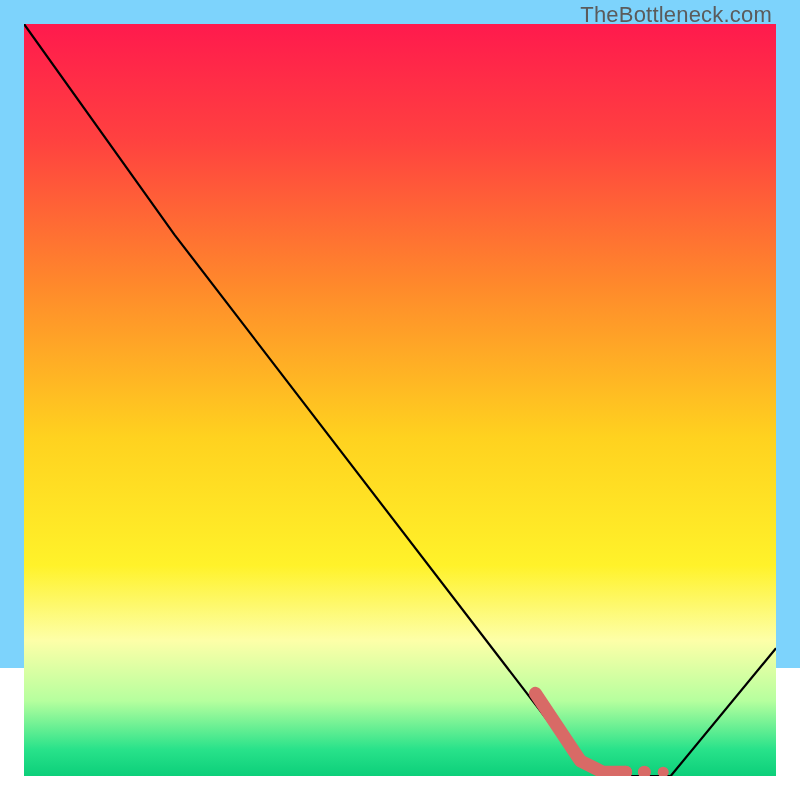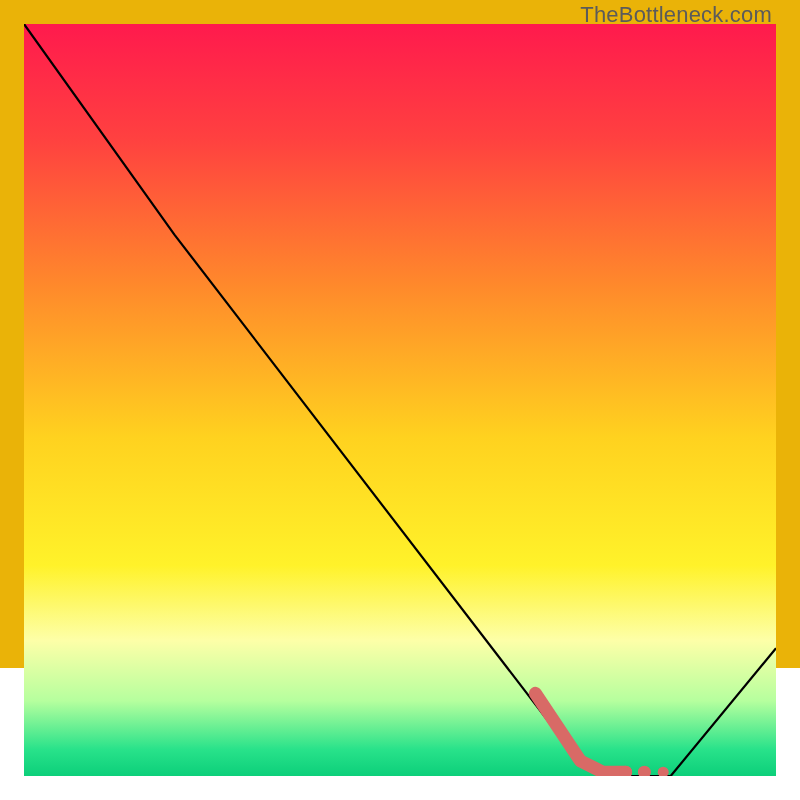--- a/index.html
+++ b/index.html
@@ -8,21 +8,21 @@
     width: 800px;
     height: 800px;
     overflow: hidden;
     background: #ffffff;
     font-family: Arial, Helvetica, sans-serif;
   }
   .frame {
     position: relative;
     width: 800px;
     height: 668px;
-    background: #eab308;
+    background: #7dd3fc;
   }
   .plot-area {
     position: absolute;
     left: 24px;
     top: 24px;
     width: 752px;
     height: 752px;
     overflow: hidden;
   }
   .watermark {

